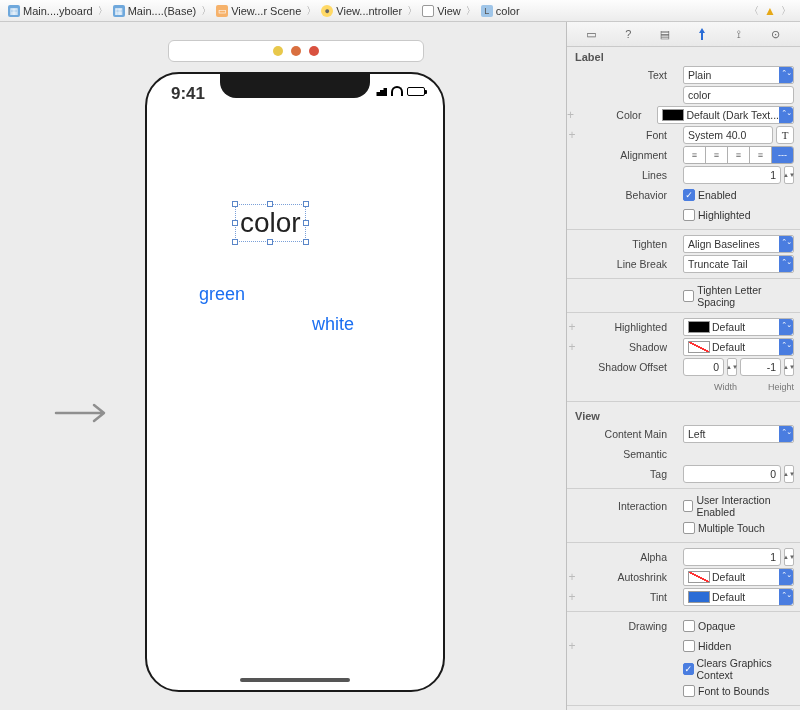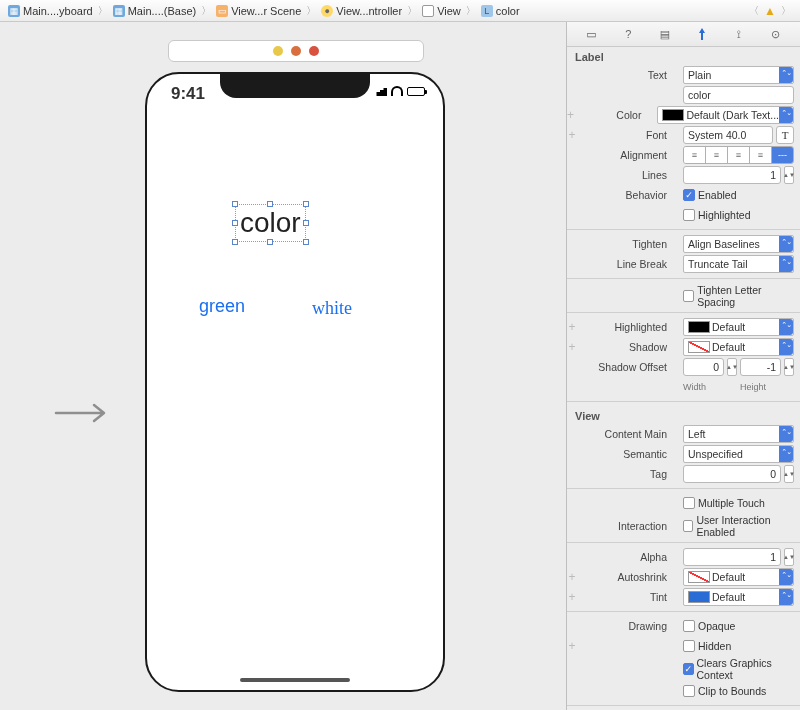--- a/index.html
+++ b/index.html
@@ -43,21 +43,21 @@
 .swatch.blue { background:#2a6cd6; }
 .font-btn { width:18px; height:18px; border:1px solid #b9b9b9; border-radius:3px; background:#fff; display:flex; align-items:center; justify-content:center; font-family:serif; font-size:11px;}
 .seg { flex:1; height:18px; display:flex; border:1px solid #b0b0b0; border-radius:3px; overflow:hidden;}
 .seg div { flex:1; display:flex; align-items:center; justify-content:center; border-right:1px solid #b0b0b0; background:#fff; font-size:9px; color:#666;}
 .seg div:last-child { border-right:none;}
 .seg div.sel { background:#4a7de0; color:#fff;}
 .chk { width:12px; height:12px; border:1px solid #999; border-radius:2px; background:#fff; display:inline-flex; align-items:center; justify-content:center; font-size:9px; color:#fff;}
 .chk.on { background:#4a7de0; border-color:#4a7de0;}
 .chklabel { font-size:10.5px; color:#333; }
 .sep { height:1px; background:#cfcfcf; margin:4px 0;}
-.sublabel { font-size:9px; color:#777; text-align:left; flex:1;}
+.sublabel { font-size:9px; color:#777; text-align:right; flex:1;}
 
 
 .scene-bar { position:absolute; left:168px; top:18px; width:256px; height:22px; background:#fff; border:1px solid #c9c9c9; border-radius:6px; display:flex; align-items:center; justify-content:center; gap:8px;}
 .scene-bar .dot { width:10px; height:10px; border-radius:50%;}
 .d1{background:#e8c84b;} .d2{background:#d96f3f;} .d3{background:#d9513f; border-radius:2px;}
 .phone { position:absolute; left:145px; top:50px; width:300px; height:620px; border:2px solid #1a1a1a; border-radius:34px; background:#fff; overflow:hidden;}
 .notch { position:absolute; left:50%; transform:translateX(-50%); top:0; width:150px; height:24px; background:#1a1a1a; border-radius:0 0 16px 16px;}
 .status-time { position:absolute; top:10px; left:24px; font-weight:600; font-size:17px;}
 .status-icons { position:absolute; top:12px; right:18px; display:flex; gap:4px; align-items:center;}
 .sig{width:14px;height:10px;background:linear-gradient(to right,#000 0 100%); clip-path:polygon(0 100%,25% 100%,25% 60%,50% 60%,50% 40%,75% 40%,75% 20%,100% 20%,100% 100%);}
@@ -132,22 +132,22 @@
           <span class="sig"></span>
           <span class="wifi"></span>
           <span class="batt"></span>
         </div>
         <div class="sel-label"><span>color</span>
           <span class="handle" style="left:-4px;top:-4px"></span><span class="handle" style="right:-4px;top:-4px"></span>
           <span class="handle" style="left:-4px;bottom:-4px"></span><span class="handle" style="right:-4px;bottom:-4px"></span>
           <span class="handle" style="left:50%;margin-left:-3px;top:-4px"></span><span class="handle" style="left:50%;margin-left:-3px;bottom:-4px"></span>
           <span class="handle" style="top:50%;margin-top:-3px;left:-4px"></span><span class="handle" style="top:50%;margin-top:-3px;right:-4px"></span>
         </div>
-        <div class="btn-link" style="left:52px; top:222px;">green</div>
-        <div class="btn-link" style="left:165px; top:224px;font-family:Liberation Serif, serif;">white</div>
+        <div class="btn-link" style="left:52px; top:210px;">green</div>
+        <div class="btn-link" style="left:165px; top:240px;">white</div>
         <div class="home-ind"></div>
       </div>
     </div>
 
     <div class="inspector">
       <div class="insp-tabs">
         <div class="insp-tab">▭</div>
         <div class="insp-tab">?</div>
         <div class="insp-tab">▤</div>
         <div class="insp-tab active">
@@ -318,51 +318,46 @@
           <span class="lab">Content Main</span>
           <div class="ctrl">
             <div class="popup">
               <span>Left</span>
             </div>
           </div>
         </div>
       <div class="row">
           <span class="noplus"></span>
           <span class="lab">Semantic</span>
-          <div class="ctrl">
-            <div class="popup">
-              <span>Unspecified</span>
-            </div>
-          </div>
         </div>
       <div class="row">
           <span class="noplus"></span>
           <span class="lab">Tag</span>
           <div class="ctrl">
             <div class="textfield" style="justify-content:flex-end">
               <span>0</span>
             </div>
             <div class="stepper">▲▼</div>
           </div>
         </div>
       <div class="sep"></div>
       <div class="row">
           <span class="noplus"></span>
+          <span class="lab">Interaction</span>
+          <div class="ctrl">
+            <span class="chk"></span>
+            <span class="chklabel">User Interaction Enabled</span>
+          </div>
+        </div>
+      <div class="row">
+          <span class="noplus"></span>
           <span class="lab"></span>
           <div class="ctrl">
             <span class="chk"></span>
             <span class="chklabel">Multiple Touch</span>
-          </div>
-        </div>
-      <div class="row">
-          <span class="noplus"></span>
-          <span class="lab">Interaction</span>
-          <div class="ctrl">
-            <span class="chk"></span>
-            <span class="chklabel">User Interaction Enabled</span>
           </div>
         </div>
       <div class="sep"></div>
       <div class="row">
           <span class="noplus"></span>
           <span class="lab">Alpha</span>
           <div class="ctrl">
             <div class="textfield" style="justify-content:flex-end">
               <span>1</span>
             </div>
@@ -412,21 +407,21 @@
           <div class="ctrl">
             <span class="chk on">✓</span>
             <span class="chklabel">Clears Graphics Context</span>
           </div>
         </div>
       <div class="row">
           <span class="noplus"></span>
           <span class="lab"></span>
           <div class="ctrl">
             <span class="chk"></span>
-            <span class="chklabel">Clip to Bounds</span>
+            <span class="chklabel">Font to Bounds</span>
           </div>
         </div>
 
       <div class="sep"></div>
 
     </div>
   </div>
 </div>
 
 </body></html>

